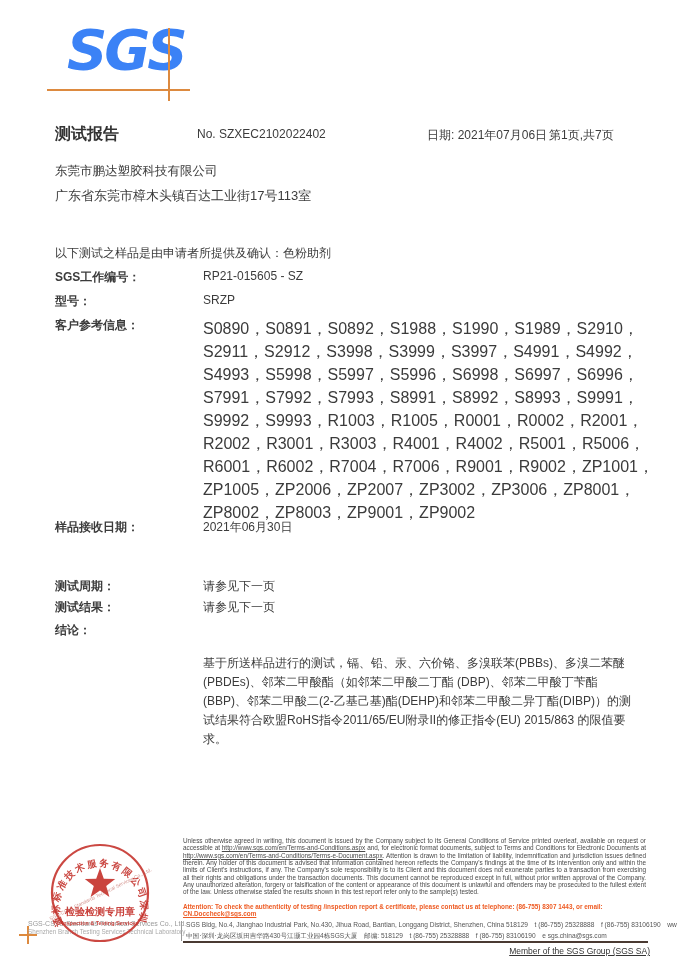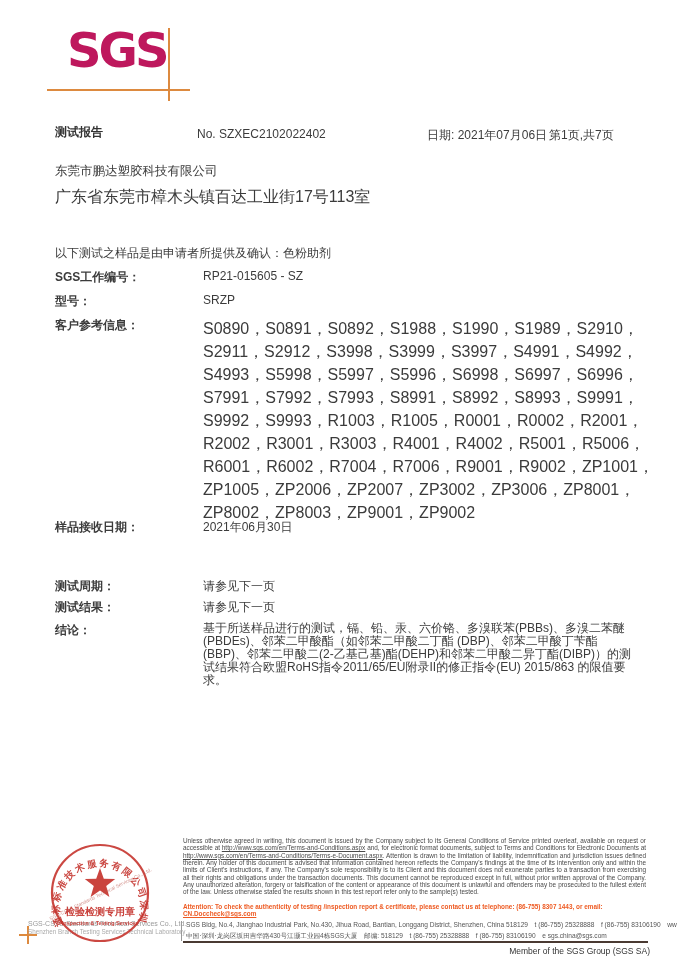--- a/index.html
+++ b/index.html
@@ -3,55 +3,55 @@
 <meta charset="utf-8">
 <style>
   html,body{margin:0;padding:0;background:#fff;}
   .page{
     position:relative;width:677px;height:959px;background:#ffffff;overflow:hidden;
     font-family:"Liberation Sans","DejaVu Sans",sans-serif;color:#3b3b3b;
   }
   
   .logo-wrap{position:absolute;left:55px;top:28px;width:150px;height:80px;}
   .logo-text{
-    position:absolute;left:12px;top:-8px;font-size:48px;line-height:60px;font-weight:bold;
-    color:#be185d;letter-spacing:-3px;font-family:"DejaVu Sans",sans-serif;
+    position:absolute;left:12px;top:-8px;font-size:56px;line-height:60px;font-weight:bold;
+    color:#3b82f6;letter-spacing:-3px;font-family:"DejaVu Sans",sans-serif;font-style:italic;
   }
   .logo-hline{position:absolute;left:-8px;top:61px;width:143px;height:2px;background:#dd8a3f;}
   .logo-vline{position:absolute;left:113px;top:0px;width:2px;height:73px;background:#dd8a3f;}
   
-  .hdr-title{position:absolute;left:55px;top:124px;font-size:12px;font-weight:bold;color:#333;}
+  .hdr-title{position:absolute;left:55px;top:124px;font-size:16px;font-weight:bold;color:#333;}
   .hdr-no{position:absolute;left:197px;top:127px;font-size:12px;}
   .hdr-date{position:absolute;left:415px;top:127px;font-size:12px;margin-left:12px;}
   .hdr-page{position:absolute;left:549px;top:127px;font-size:12px;}
   
   .company{position:absolute;left:55px;top:163px;font-size:12.5px;text-align:center;}
-  .addr{position:absolute;left:55px;top:187px;font-size:16px;text-align:center;}
+  .addr{position:absolute;left:55px;top:187px;font-size:13px;text-align:center;}
   .statement{position:absolute;left:55px;top:245px;font-size:12px;}
   
   .row{position:absolute;left:55px;font-size:12px;white-space:nowrap;}
   .lab{display:inline-block;width:148px;vertical-align:top;font-weight:bold;}
   .val{display:inline-block;vertical-align:top;}
   .ref-lines{position:absolute;left:203px;top:317px;font-size:16px;line-height:23px;}
-  .concl .val{width:437px;white-space:normal;line-height:13px;}
+  .concl .val{width:437px;white-space:normal;line-height:19px;margin-top:32px;}
   
   .legal{
     position:absolute;left:183px;top:837px;width:463px;
     font-size:6.4px;line-height:7.35px;color:#4a4a4a;text-align:justify;
   }
   .legal .u{text-decoration:underline;}
   .attention{
     position:absolute;left:183px;top:903px;width:463px;
     font-size:6.4px;line-height:7.3px;color:#ee5a22;font-weight:bold;
   }
   .attention .u{text-decoration:underline;}
   .addr-block{position:absolute;left:186px;top:920px;width:462px;font-size:6.6px;color:#555;line-height:10.5px;white-space:nowrap;}
   .addr-vbar{position:absolute;left:181px;top:921px;width:1px;height:20px;background:#999;}
   .footer-rule{position:absolute;left:183px;top:941px;width:465px;height:2px;background:#4a3a32;}
-  .member{position:absolute;left:460px;top:946px;width:190px;text-align:right;font-size:8.5px;color:#333;}
+  .member{position:absolute;left:460px;top:946px;width:190px;text-align:right;font-size:8.5px;color:#333;text-decoration:underline;}
   
   .stamp{position:absolute;left:38px;top:838px;width:130px;height:112px;z-index:3;}
   .co-lines{position:absolute;left:28px;top:919px;width:170px;z-index:2;color:#9a9a9a;}
   .co-line1{font-size:7px;line-height:9px;}
   .co-line2{font-size:6.3px;line-height:8px;color:#ababab;}
   .cross-v{position:absolute;left:27px;top:926px;width:1.5px;height:18px;background:#dd8a3f;}
   .cross-h{position:absolute;left:19px;top:934px;width:18px;height:1.5px;background:#dd8a3f;}
 </style>
 </head>
 <body>

